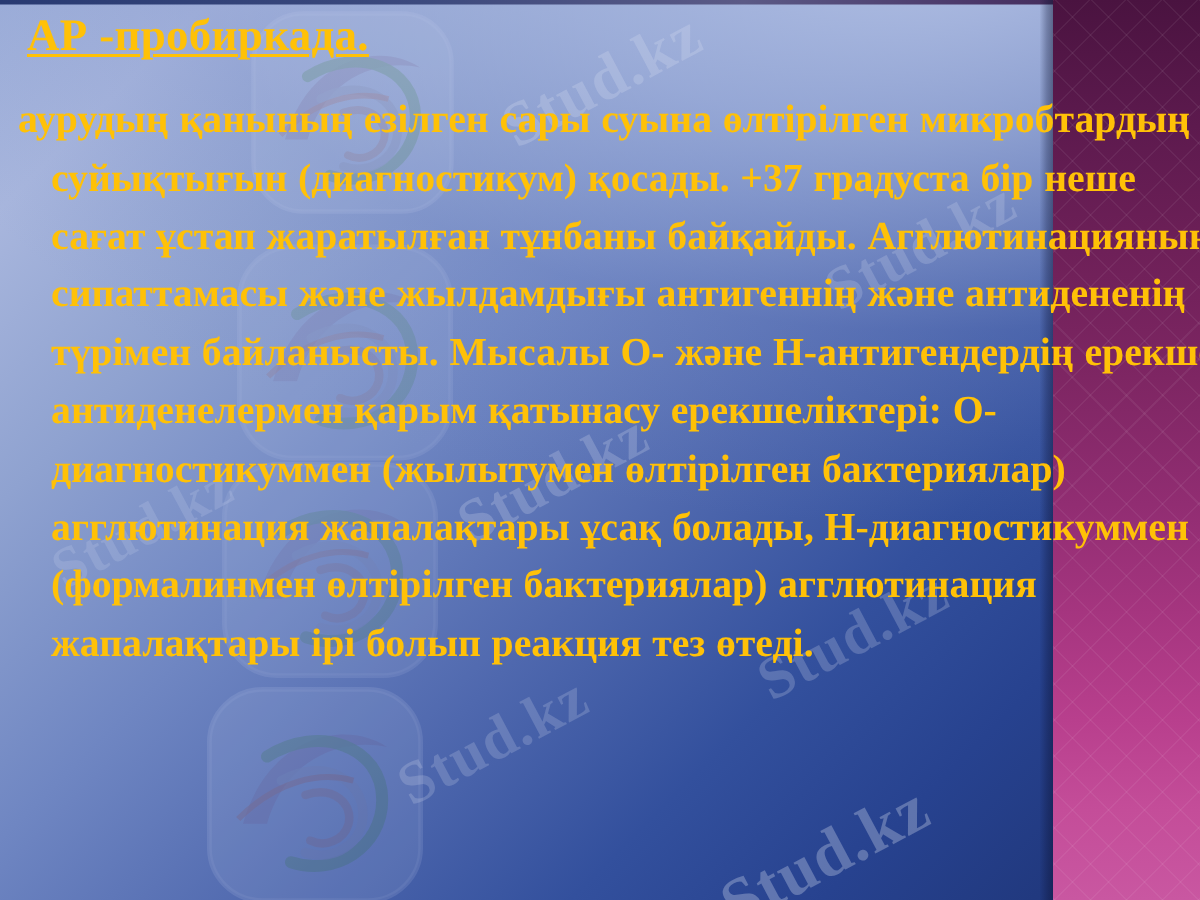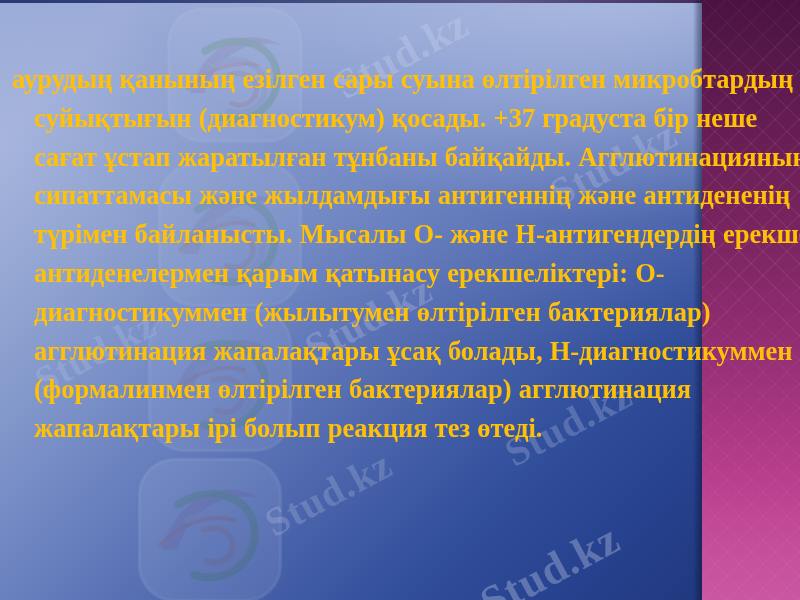--- a/index.html
+++ b/index.html
@@ -198,16 +198,17 @@
       <div class="wm-text" style="left: 500px; top: 400px; font-size: 40px; transform: rotate(-28deg); color: rgba(226, 232, 246, 0.22);">Stud.kz</div>
       <div class="wm-text" style="left: 260px; top: 470px; font-size: 40px; transform: rotate(-28deg); color: rgba(226, 232, 246, 0.2);">Stud.kz</div>
       <div class="wm-text" style="left: 475px; top: 545px; font-size: 44px; transform: rotate(-28deg); color: rgba(226, 232, 246, 0.3);">Stud.kz</div>
       <div class="wm-text" style="left: 700px; top: 240px; font-size: 40px; transform: rotate(-28deg); color: rgba(226, 232, 246, 0.18);">Stud.kz</div>
       <div class="wm-text" style="left: 30px; top: 330px; font-size: 38px; transform: rotate(-28deg); color: rgba(226, 232, 246, 0.16);">Stud.kz</div>
     </div>
 
   <div class="band-edge"></div>
   <div class="purple-band"></div>
 
+  <div class="title">АР -пробиркада.</div>
 
   <div class="body-text">аурудың қанының езілген сары суына өлтірілген микробтардың суйықтығын (диагностикум) қосады. +37 градуста бір неше сағат ұстап жаратылған тұнбаны байқайды. Агглютинацияның сипаттамасы және жылдамдығы антигеннің және антидененің түрімен байланысты. Мысалы О- және Н-антигендердің ерекше антиденелермен қарым қатынасу ерекшеліктері: О-диагностикуммен (жылытумен өлтірілген бактериялар) агглютинация жапалақтары ұсақ болады, Н-диагностикуммен (формалинмен өлтірілген бактериялар) агглютинация жапалақтары ірі болып реакция тез өтеді.</div>
 
 </div>
 
 </body></html>

